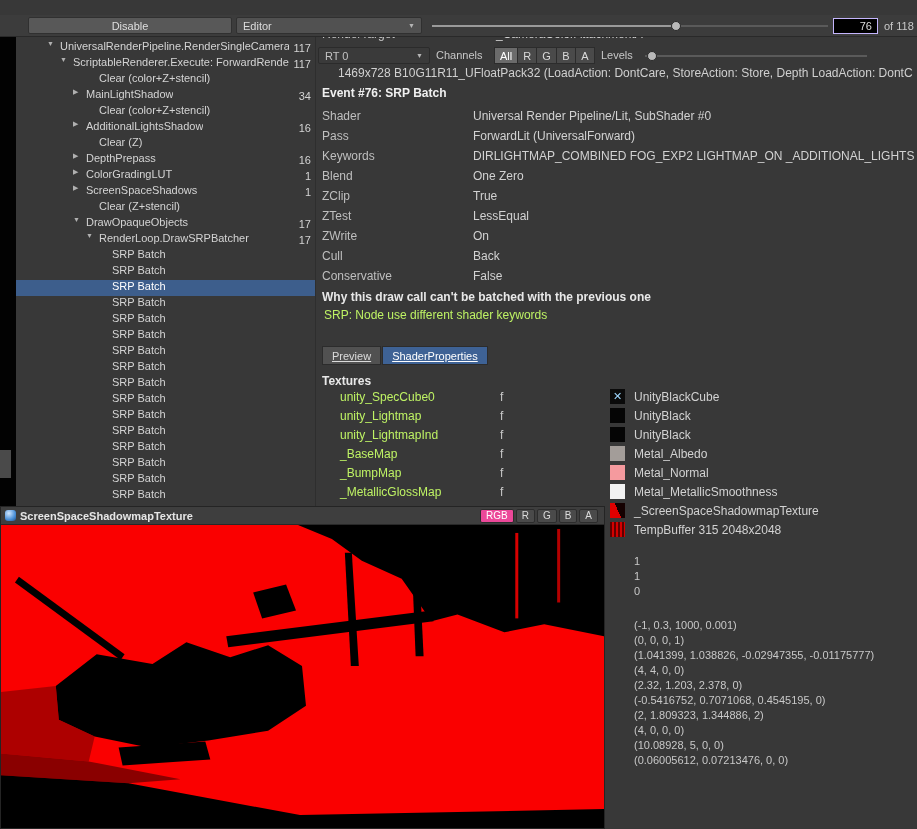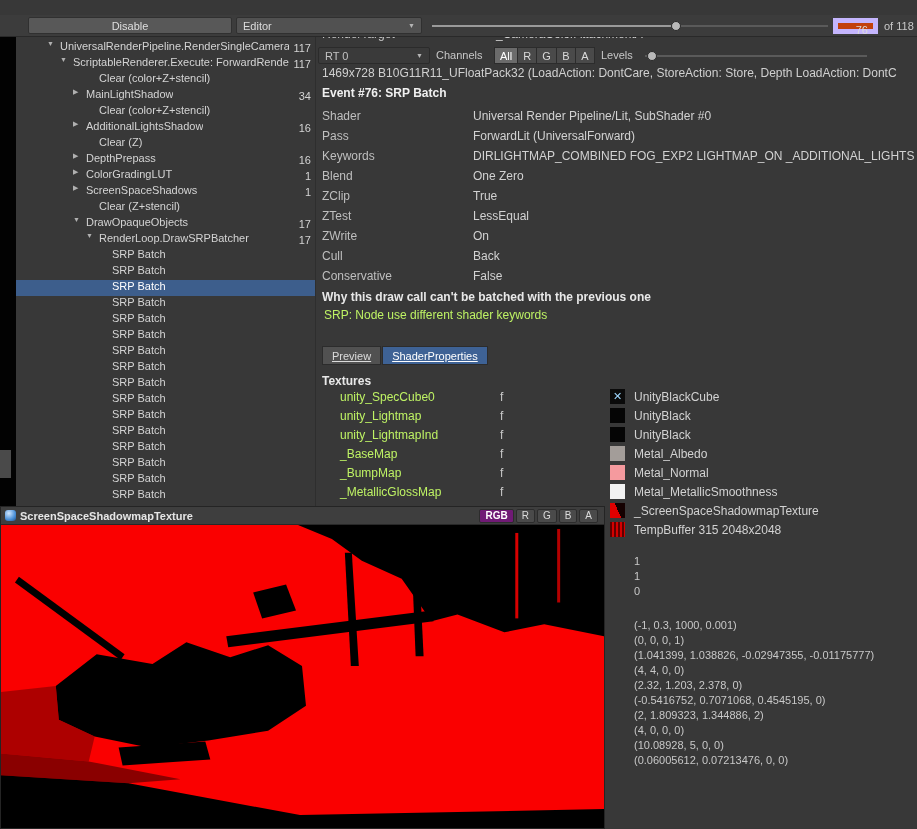--- a/index.html
+++ b/index.html
@@ -16,21 +16,21 @@
   .editor-dd { position:absolute; left:236px; top:2px; width:186px; height:17px;
     background:#515151; border:1px solid #303030; border-radius:2px; font-size:11px;
     color:#dcdcdc; display:flex; align-items:center; justify-content:space-between; padding:0 6px; }
   .dd-arrow { font-size:7px; color:#b5b5b5; }
   .frame-slider { position:absolute; left:432px; top:0; width:396px; height:22px; }
   .frame-slider .track-l { position:absolute; left:0; top:10px; width:244px; height:2px; background:#9a9a9a; }
   .frame-slider .track-r { position:absolute; left:244px; top:10px; right:0; height:2px; background:#5a5a5a; }
   .frame-slider .thumb { position:absolute; left:239px; top:6px; width:10px; height:10px;
     border-radius:50%; background:#b9b9b9; border:1px solid #2a2a2a; }
   .frame-field { position:absolute; left:833px; top:3px; width:45px; height:16px;
-    background:#c2410c; border:5px solid #c4b5fd; color:#dcdcdc; font-size:11px;
+    background:#000000; border:1px solid #c4b5fd; color:#dcdcdc; font-size:11px;
     line-height:14px; text-align:right; padding:0 5px; }
   .of-total { position:absolute; left:884px; top:5px; font-size:11px; color:#c8c8c8; }
 
   
   .left-strip { position:absolute; left:0; top:22px; width:16px; height:484px; background:#020202; }
   .strip-notch { position:absolute; left:0; top:428px; width:11px; height:28px; background:#4a4a4a; }
 
   
   .tree { position:absolute; left:16px; top:22px; width:300px; height:484px;
     background:#383838; border-right:1px solid #2e2e2e; padding-top:2px;
@@ -59,21 +59,21 @@
   .ch-lbl { position:absolute; left:120px; top:3px; font-size:11px; color:#c8c8c8; }
   .seg { position:absolute; left:167px; top:1px; display:flex;padding-left:12px; }
   .seg-btn { height:17px; min-width:20px; padding:0 5px; font-size:11px; color:#dadada;
     background:#4a4a4a; border:1px solid #2c2c2c; margin-left:-1px; font-family:inherit; }
   .seg-btn.active { background:#6b6b6b; color:#fff; }
   .lv-lbl { position:absolute; left:285px; top:3px; font-size:11px; color:#c8c8c8; }
   .lv-slider { position:absolute; left:329px; top:0; width:222px; height:20px; }
   .lv-slider .track { position:absolute; left:0; right:0; top:9px; height:2px; background:#5a5a5a; }
   .lv-slider .thumb { position:absolute; left:2px; top:5px; width:10px; height:10px;
     border-radius:50%; background:#b9b9b9; border:1px solid #2a2a2a; }
-  .fmt { position:absolute; top:44px; left:6px; right:0; white-space:nowrap; overflow:hidden; color:#d0d0d0; }
+  .fmt { position:absolute; top:44px; left:22px; right:0; white-space:nowrap; overflow:hidden; color:#d0d0d0; }
   .evt { position:absolute; top:64px; left:6px; font-weight:bold; color:#f0f0f0; }
   .props { position:absolute; top:84px; left:6px; right:0; }
   .prop-row { height:20px; line-height:20px; display:flex; white-space:nowrap; }
   .pl { flex:0 0 151px; color:#bfbfbf; }
   .pv2 { color:#d2d2d2; overflow:hidden; }
   .why-t { position:absolute; top:268px; left:6px; font-weight:bold; color:#e8e8e8; }
   .why-r { position:absolute; top:286px; left:8px; color:#bef264; }
   .tabs { position:absolute; top:324px; left:6px; display:flex; }
   .tab { height:19px; padding:0 9px; background:#515151; border:1px solid #2c2c2c;
     color:#dcdcdc; font-size:11px; margin-right:1px; font-family:inherit;text-decoration:underline; }
@@ -98,21 +98,21 @@
   .preview { position:absolute; left:0; top:506px; width:605px; height:323px;
     background:#383838; border:1px solid #242424; z-index:5; }
   .pv-title { height:18px; background:#3e3e3e; border-bottom:1px solid #282828;
     display:flex; align-items:center; padding:0 3px; }
   .pv-icon { width:11px; height:11px; border-radius:3px; margin:0 4px 0 1px;
     background:radial-gradient(circle at 35% 30%, #cfe6ff, #4a90d9 60%, #1f4d80); }
   .pv-text { flex:1; font-size:11px; font-weight:bold; color:#e6e6e6; white-space:nowrap; overflow:hidden; }
   .pv-chan { display:flex; gap:2px; margin-right:3px; }
   .pv-btn { height:14px; padding:0 5px; font-size:10px; color:#dcdcdc; background:#4a4a4a;
     border:1px solid #2c2c2c; border-radius:2px; font-family:inherit; }
-  .pv-btn.active { background:#701a75; color:#fff;font-weight:bold; }
+  .pv-btn.active { background:#ec4899; color:#fff; }
   .pv-content { position:absolute; left:0; top:18px; right:0; bottom:0; background:#fa0000; overflow:hidden; }
   .pv-content svg { display:block; width:100%; height:100%; }
 
   
   .br-panel { position:absolute; left:770px; top:758px; width:147px; height:71px;
     background:#2f2f2f; border-top:1px solid #232323; border-left:1px solid #232323; }
 </style>
 </head>
 <body>
 

